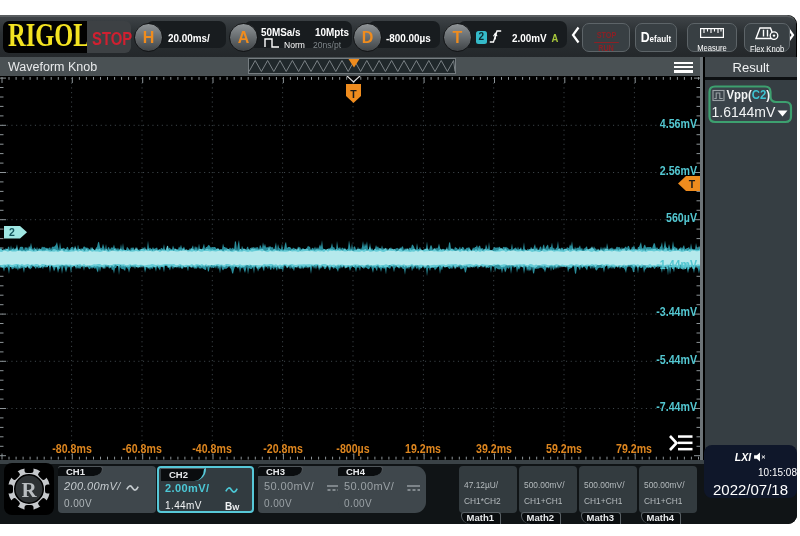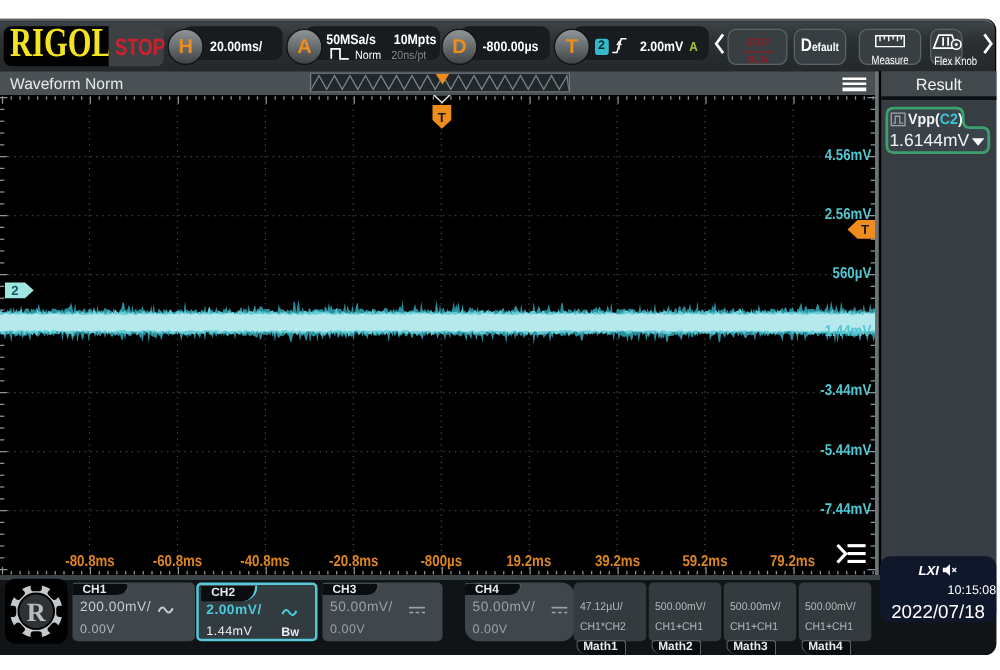--- a/index.html
+++ b/index.html
@@ -87,32 +87,32 @@
   <div style="font-size:8.5px;font-weight:bold;color:#8c2025;transform:scaleX(0.85);">RUN</div>
 </div>
 <div class="btn" style="left:635px;width:42px;line-height:26px;"><span style="display:inline-block;transform:scaleX(0.85);"><span style="font-size:14.5px;font-weight:bold;">D</span><span style="font-size:9.5px;font-weight:bold;">efault</span></span></div>
 <div class="btn" style="left:687px;width:50px;">
   <svg style="margin-top:4px;" width="24" height="10" viewBox="0 0 24 10">
       <rect x="0.6" y="0.6" width="22.8" height="8.8" fill="none" stroke="#fff" stroke-width="1.2"></rect>
       <path d="M4 1 V5 M7.5 1 V3.5 M11 1 V5 M14.5 1 V3.5 M18 1 V5 M21 1 V3.5" stroke="#fff" stroke-width="1.1"></path>
     </svg>
   <div class="blab" style="margin-top:0px;">Measure</div>
 </div>
-<div class="btn" style="left:744px;width:26px;">
+<div class="btn" style="left:744px;width:46px;">
   <svg style="margin-top:3px;" width="26" height="13" viewBox="0 0 26 13">
       <path d="M6 1 L16.5 1 L20.5 11.5 L2 11.5 Z" fill="none" stroke="#fff" stroke-width="1.4"></path>
       <path d="M9.5 2.8 L9.5 9.5 M13.5 2.8 L13.5 9.5" stroke="#fff" stroke-width="1.4"></path>
       <circle cx="20" cy="8.6" r="3.8" fill="#383f43" stroke="#fff" stroke-width="1.3"></circle>
       <circle cx="20" cy="8.6" r="1.2" fill="#fff"></circle>
     </svg>
   <div class="blab" style="margin-top:-1px;">Flex Knob</div>
 </div>
 
 <div id="whead">
-  <div class="title">Waveform Norm</div>
+  <div class="title">Waveform Knob</div>
   <div id="zstrip">
     <svg width="206" height="14" viewBox="0 0 206 14" style="display:block;">
       <polyline points="0.0,12.5 6.2,1.5 12.4,12.5 18.6,1.5 24.8,12.5 31.0,1.5 37.2,12.5 43.4,1.5 49.6,12.5 55.8,1.5 62.0,12.5 68.2,1.5 74.4,12.5 80.6,1.5 86.8,12.5 93.0,1.5 99.2,12.5 105.4,1.5 111.6,12.5 117.8,1.5 124.0,12.5 130.2,1.5 136.4,12.5 142.6,1.5 148.8,12.5 155.0,1.5 161.2,12.5 167.4,1.5 173.6,12.5 179.8,1.5 186.0,12.5 192.2,1.5 198.4,12.5 204.6,1.5 206.0,12.5" fill="none" stroke="#7b8286" stroke-width="1"></polyline>
       <path d="M99.5 0 L110.5 0 L105 8.5 Z" fill="#ef8c1e"></path>
     </svg>
   </div>
   <div id="burger">
       <div></div>
       <div></div>
       <div></div>
@@ -496,21 +496,21 @@
             <rect x="-4.5" y="-24" width="9" height="8" rx="2.5"></rect>
           </g>
       </g>
       <circle r="13.5" fill="#2e3234"></circle>
       <text x="0" y="7.5" text-anchor="middle" font-size="21" font-weight="bold" fill="#b9bdc0" font-family="Liberation Serif">R</text>
     </g>
   </svg>
 </div>
 <div class="card" style="left:58px;width:98px;">
     <div class="tab" style="left:0px;top:0px;">CH1</div>
-    <div class="l1" style="color:#c5cbce;">200.00mV/</div>
+    <div class="l1" style="color:#c5cbce;font-style:italic;">200.00mV/</div>
     <div class="l2" style="color:#aeb5b8;">0.00V</div>
     <svg class="abs" style="left:68px;top:18px;" width="13" height="8" viewBox="0 0 13 8">
       <path d="M0.8 5.4 Q3.7 -0.8 6.5 4 Q9.3 8.8 12.2 2.6" stroke="#c5cbce" stroke-width="1.6" fill="none"></path>
     </svg>
   </div>
 <div class="card" style="left:157px;width:97px;border:2px solid #57c8d8;background:#323b40;">
     <div class="tab" style="left:2px;top:0px;height:12.5px;border-right:2.5px solid #57c8d8;border-radius:0 0 12px 0;line-height:11px;">CH2</div>
     <div class="l1" style="color:#4cc9d7;font-weight:bold;">2.00mV/</div>
     <div class="l2" style="color:#f0f2f3;">1.44mV</div>
     <svg class="abs" style="left:66px;top:18px;" width="13" height="8" viewBox="0 0 13 8">
@@ -520,21 +520,21 @@
   </div>
 <div class="card" style="left:258px;width:96px;">
     <div class="tab" style="left:0px;top:0px;">CH3</div>
     <div class="l1" style="color:#9aa1a5;">50.00mV/</div>
     <div class="l2" style="color:#9aa1a5;">0.00V</div>
     <svg class="abs" style="left:69px;top:19px;" width="13" height="6" viewBox="0 0 13 6">
       <path d="M0 1 L13 1" stroke="#9aa1a5" stroke-width="1.4"></path>
       <path d="M0.5 5 L3.5 5 M5.5 5 L8.5 5 M10.5 5 L13 5" stroke="#9aa1a5" stroke-width="1.4"></path>
     </svg>
   </div>
-<div class="card" style="left:372px;width:88px;border-radius:11px;">
+<div class="card" style="left:338px;width:88px;border-radius:11px;">
     <div class="tab" style="left:0px;top:0px;">CH4</div>
     <div class="l1" style="color:#9aa1a5;">50.00mV/</div>
     <div class="l2" style="color:#9aa1a5;">0.00V</div>
     <svg class="abs" style="left:69px;top:19px;" width="13" height="6" viewBox="0 0 13 6">
       <path d="M0 1 L13 1" stroke="#9aa1a5" stroke-width="1.4"></path>
       <path d="M0.5 5 L3.5 5 M5.5 5 L8.5 5 M10.5 5 L13 5" stroke="#9aa1a5" stroke-width="1.4"></path>
     </svg>
   </div>
 <div class="card mcard" style="left:459px;width:58px;">
     <div class="tab mtab">Math1</div>

